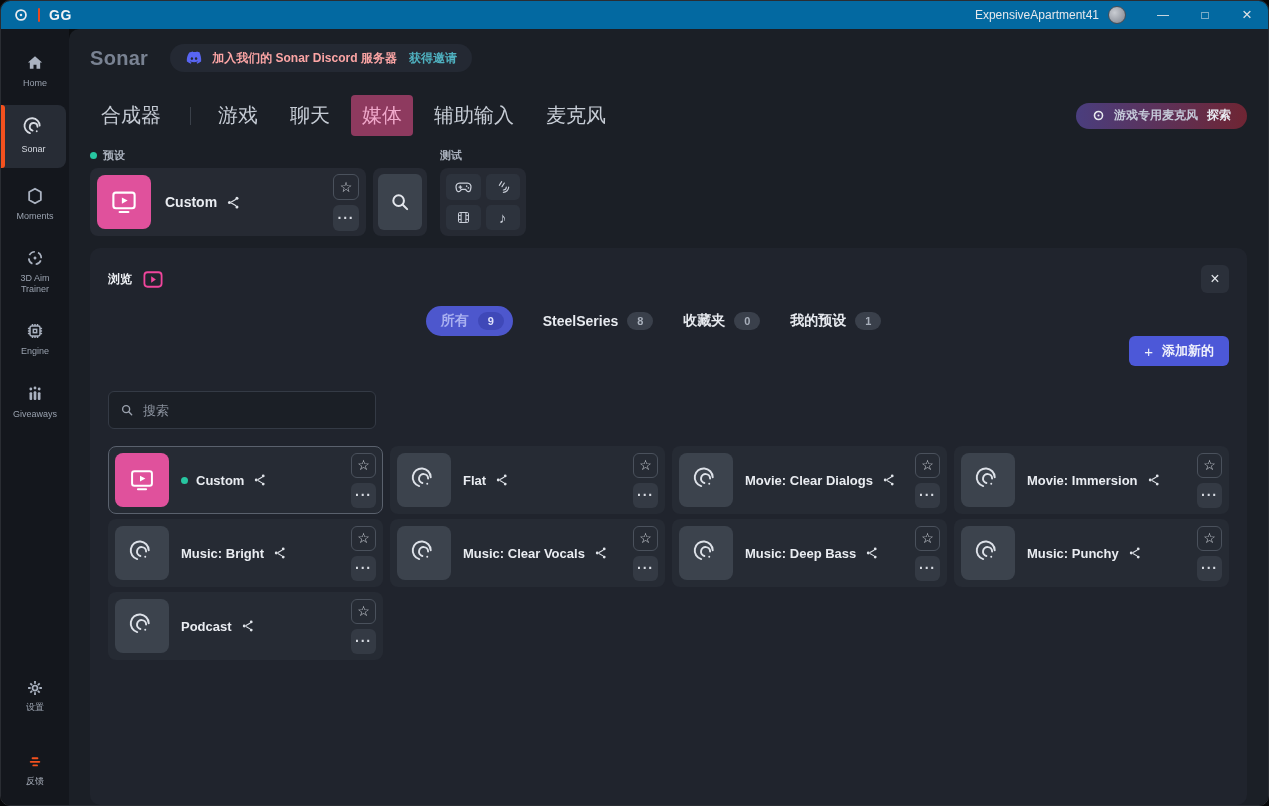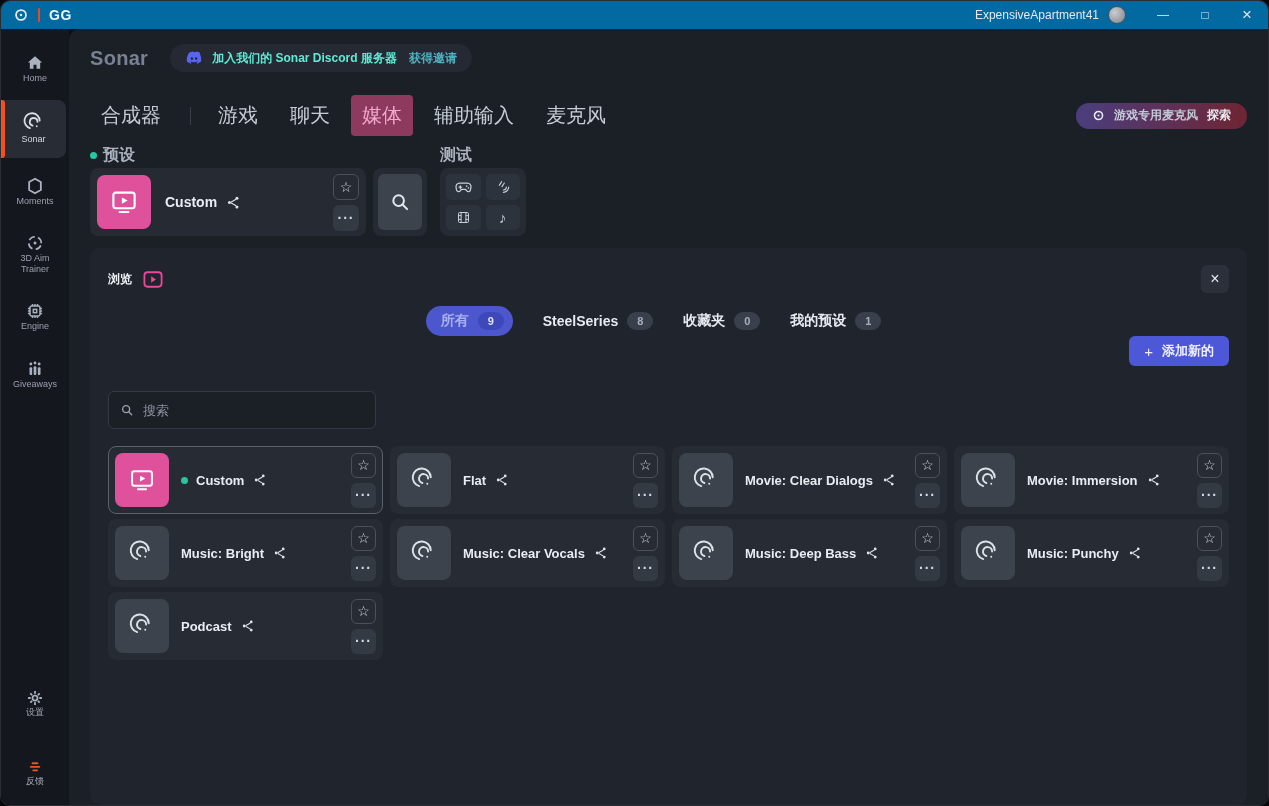--- a/index.html
+++ b/index.html
@@ -14,49 +14,49 @@
   .tb-appname { font-size:14px; font-weight:bold; color:#f2f3f5; letter-spacing:0.5px; }
   .tb-right { margin-left:auto; display:flex; align-items:center; height:100%; }
   .tb-user { font-size:12px; color:#e6e8ec; margin-right:9px; }
   .tb-avatar { width:18px; height:18px; border-radius:50%; background:radial-gradient(circle at 35% 35%, #c9ccd2, #7d828c); border:1px solid #4a4e56; margin-right:16px; }
   .tb-btn { width:42px; height:28px; display:flex; align-items:center; justify-content:center; color:#dfe2e6; font-size:12px; cursor:default; }
   .tb-btn.close { font-size:17px; }
 
   
   .app { flex:1; display:flex; min-height:0; }
   .sidebar { flex:0 0 68px; background:#14171d; display:flex; flex-direction:column; padding-top:12px; }
-  .side-item { display:flex; flex-direction:column; align-items:center; padding:10px 2px 8px; margin:2px 4px 6px; border-radius:6px; color:#99a1ae; position:relative; }
+  .side-item { display:flex; flex-direction:column; align-items:center; gap:5px; padding:10px 2px 8px; margin:2px 4px 6px; border-radius:6px; color:#99a1ae; position:relative; }
   .side-item .lbl { font-size:9px; line-height:1.25; text-align:center; }
   .side-item.active { background:#272c35; color:#d6dae1; margin-left:0; margin-right:3px; border-radius:0 8px 8px 0; padding:12px 2px 12px; }
   .side-item.active::before { content:""; position:absolute; left:0; top:0; bottom:0; width:4px; background:#f4511e; border-radius:0 3px 3px 0; }
   .side-bottom { margin-top:auto; }
   .side-item.feedback { margin-top:16px; margin-bottom:10px; color:#a8afbb; }
 
   .main { flex:1; background:#1b1f26; border-top-left-radius:10px; padding:0 21px; display:flex; flex-direction:column; min-width:0; }
 
   
   .page-header { margin-top:15px; display:flex; align-items:center; }
   .page-title { font-size:20px; font-weight:bold; color:#798292; letter-spacing:0.3px; }
   .discord-pill { margin-left:22px; height:28px; background:#242933; border-radius:14px; display:flex; align-items:center; gap:9px; padding:0 15px; }
-  .discord-text { font-size:12px; font-weight:bold; color:#5eead4; }
+  .discord-text { font-size:12px; font-weight:bold; color:#fca5a5; }
   .discord-link { font-size:12px; font-weight:bold; color:#4fb1c0; margin-left:3px; }
 
   
   .tabs-row { margin-top:23px; display:flex; align-items:center; }
   .tab { font-size:20px; font-weight:normal; color:#c6ccd5; padding:7px 11px; border-radius:4px; margin-right:10px; white-space:nowrap; }
   .tab.active { background:#8e3a5f; color:#f0a8cb; }
   .tabs-divider { width:1px; height:18px; background:#3a4049; margin:0 16px 0 8px; }
   .tabs-channels { display:flex; align-items:center; }
   .promo-pill { margin-left:auto; height:26px; border-radius:13px; background:linear-gradient(90deg,#4a3e7e,#6f2533); display:flex; align-items:center; gap:9px; padding:0 16px; }
   .promo-text { font-size:12px; font-weight:bold; color:#c4c9d8; }
   .promo-cta { font-size:12px; font-weight:bold; color:#e8ebf2; }
 
   
   .preset-row { margin-top:13px; display:flex; gap:13px; }
-  .pr-label { font-size:16px; font-weight:bold; color:#aab1bd; margin-bottom:6px; display:flex; align-items:center; gap:6px; height:13px; }
+  .pr-label { font-size:11px; font-weight:bold; color:#aab1bd; margin-bottom:6px; display:flex; align-items:center; gap:6px; height:13px; }
   .dot-green { width:7px; height:7px; border-radius:50%; background:#27c6a1; flex:0 0 auto; }
   .pr-cards { display:flex; gap:7px; }
   .preset-card-top { width:276px; height:68px; background:#262a33; border-radius:8px; display:flex; align-items:center; padding:7px; }
   .tile-icon { width:54px; height:54px; border-radius:8px; display:flex; align-items:center; justify-content:center; flex:0 0 54px; }
   .tile-icon.pink { background:#e0519c; }
   .tile-icon.grey { background:#3c434d; }
   .card-name { font-size:14px; font-weight:bold; color:#e9ecf1; margin-left:14px; white-space:nowrap; overflow:hidden; text-overflow:ellipsis; }
   .share-ic { margin-left:9px; display:flex; flex:0 0 auto; }
   .card-actions { margin-left:auto; display:flex; flex-direction:column; gap:5px; flex:0 0 auto; }
   .btn-star { width:26px; height:26px; border:1px solid #4a515c; border-radius:6px; background:transparent; color:#d6dae1; font-size:14px; line-height:1; display:flex; align-items:center; justify-content:center; }

